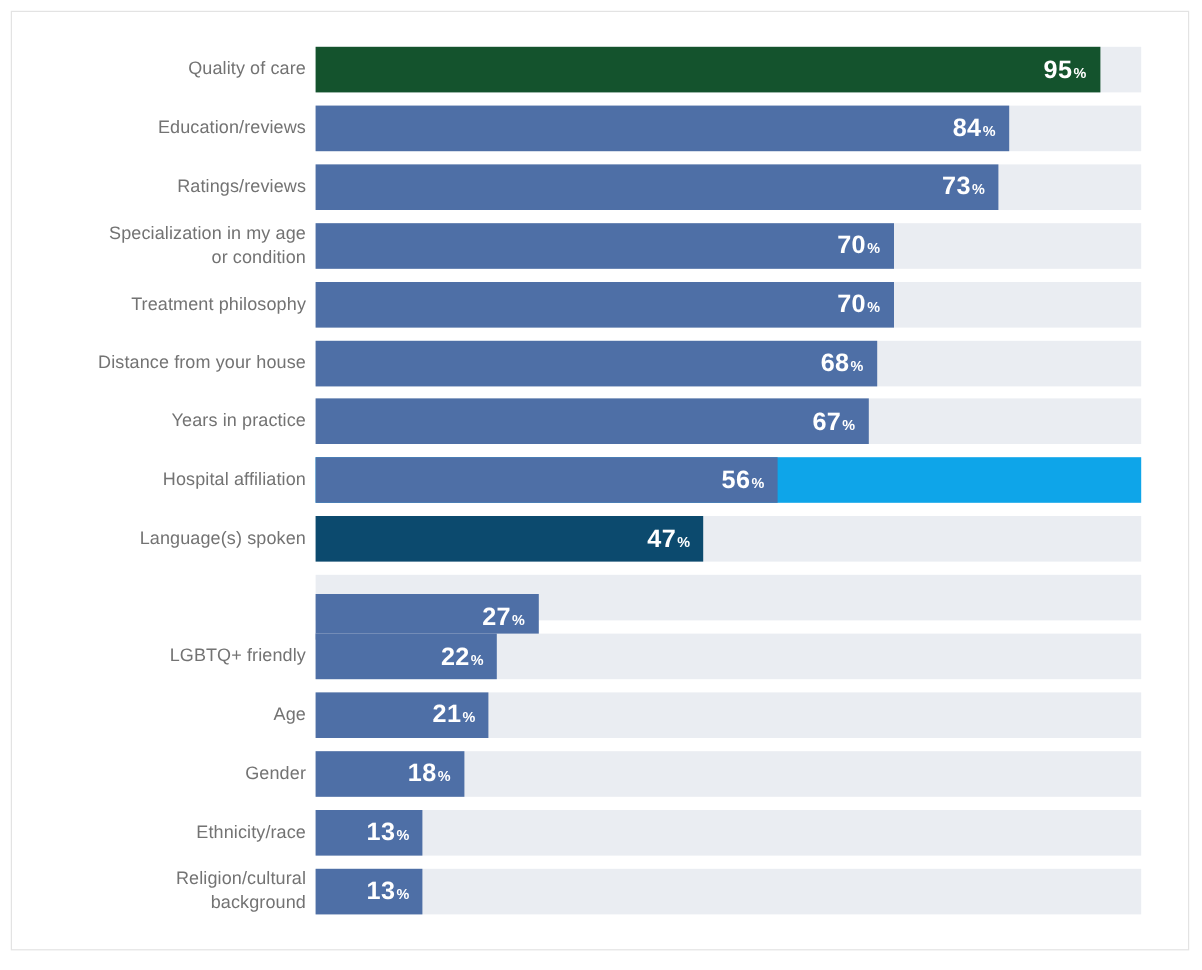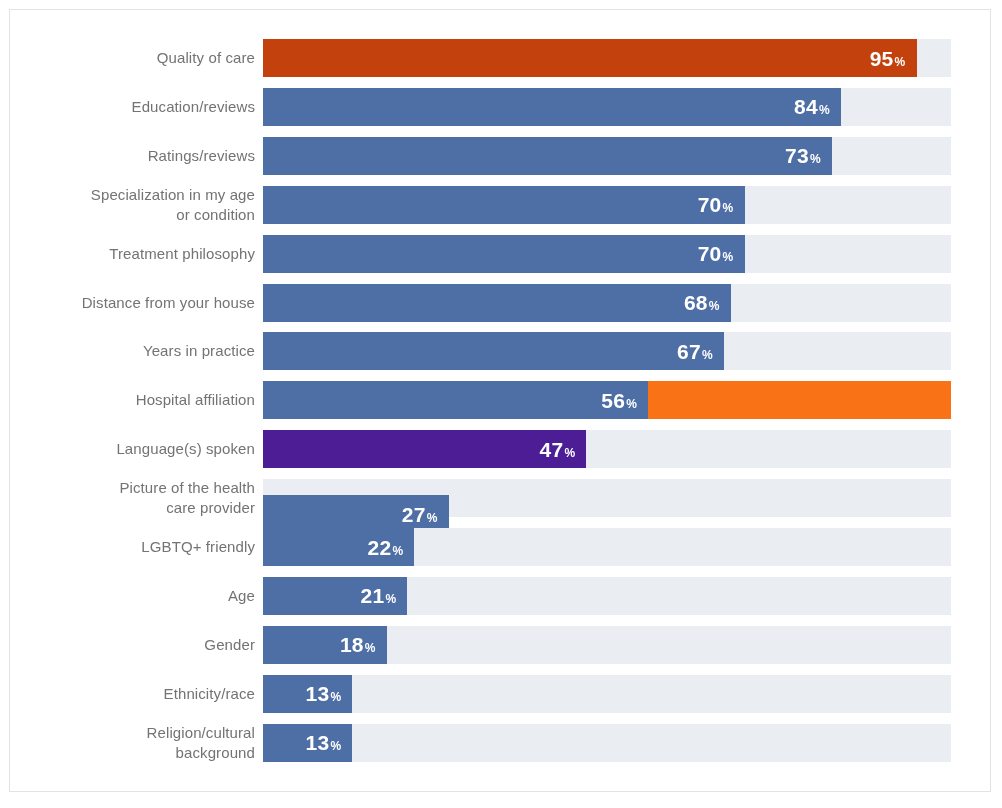--- a/index.html
+++ b/index.html
@@ -95,21 +95,21 @@
   }
 </style>
 </head>
 <body style="background: rgb(255, 255, 255);">
 
 <div id="chart-frame" style="border-color: rgb(227, 227, 227);">
   <div id="plot-area">
       <div class="bar-row" style="top: 29px;">
         <div class="cat-label">Quality of care</div>
         <div class="track" style="background: rgb(234, 237, 242);">
-          <div class="bar" style="width: 653.6px; background: #c2410c;">
+          <div class="bar" style="width: 653.6px; background: #14532d;">
             <span class="bar-value">
               <span class="num">95</span>
               <span class="pct">%</span>
             </span>
           </div>
         </div>
       </div>
       <div class="bar-row" style="top: 77.9px;">
         <div class="cat-label">Education/reviews</div>
         <div class="track" style="background: rgb(234, 237, 242);">
@@ -172,43 +172,41 @@
           <div class="bar" style="width: 460.96px; background: rgb(78, 111, 166);">
             <span class="bar-value">
               <span class="num">67</span>
               <span class="pct">%</span>
             </span>
           </div>
         </div>
       </div>
       <div class="bar-row" style="top: 371.3px;">
         <div class="cat-label">Hospital affiliation</div>
-        <div class="track" style="background: #f97316;">
+        <div class="track" style="background: #0ea5e9;">
           <div class="bar" style="width: 385.28px; background: rgb(78, 111, 166);">
             <span class="bar-value">
               <span class="num">56</span>
               <span class="pct">%</span>
             </span>
           </div>
         </div>
       </div>
       <div class="bar-row" style="top: 420.2px;">
         <div class="cat-label">Language(s) spoken</div>
         <div class="track" style="background: rgb(234, 237, 242);">
-          <div class="bar" style="width: 323.36px; background: #4c1d95;">
+          <div class="bar" style="width: 323.36px; background: #0c4a6e;">
             <span class="bar-value">
               <span class="num">47</span>
               <span class="pct">%</span>
             </span>
           </div>
         </div>
       </div>
       <div class="bar-row" style="top: 469.1px;">
-        <div class="cat-label">Picture of the health
-care provider</div>
         <div class="track" style="background: rgb(234, 237, 242);">
           <div class="bar" style="width: 185.76px; background: rgb(78, 111, 166); margin-top: 16px;">
             <span class="bar-value">
               <span class="num">27</span>
               <span class="pct">%</span>
             </span>
           </div>
         </div>
       </div>
       <div class="bar-row" style="top: 518px;">

